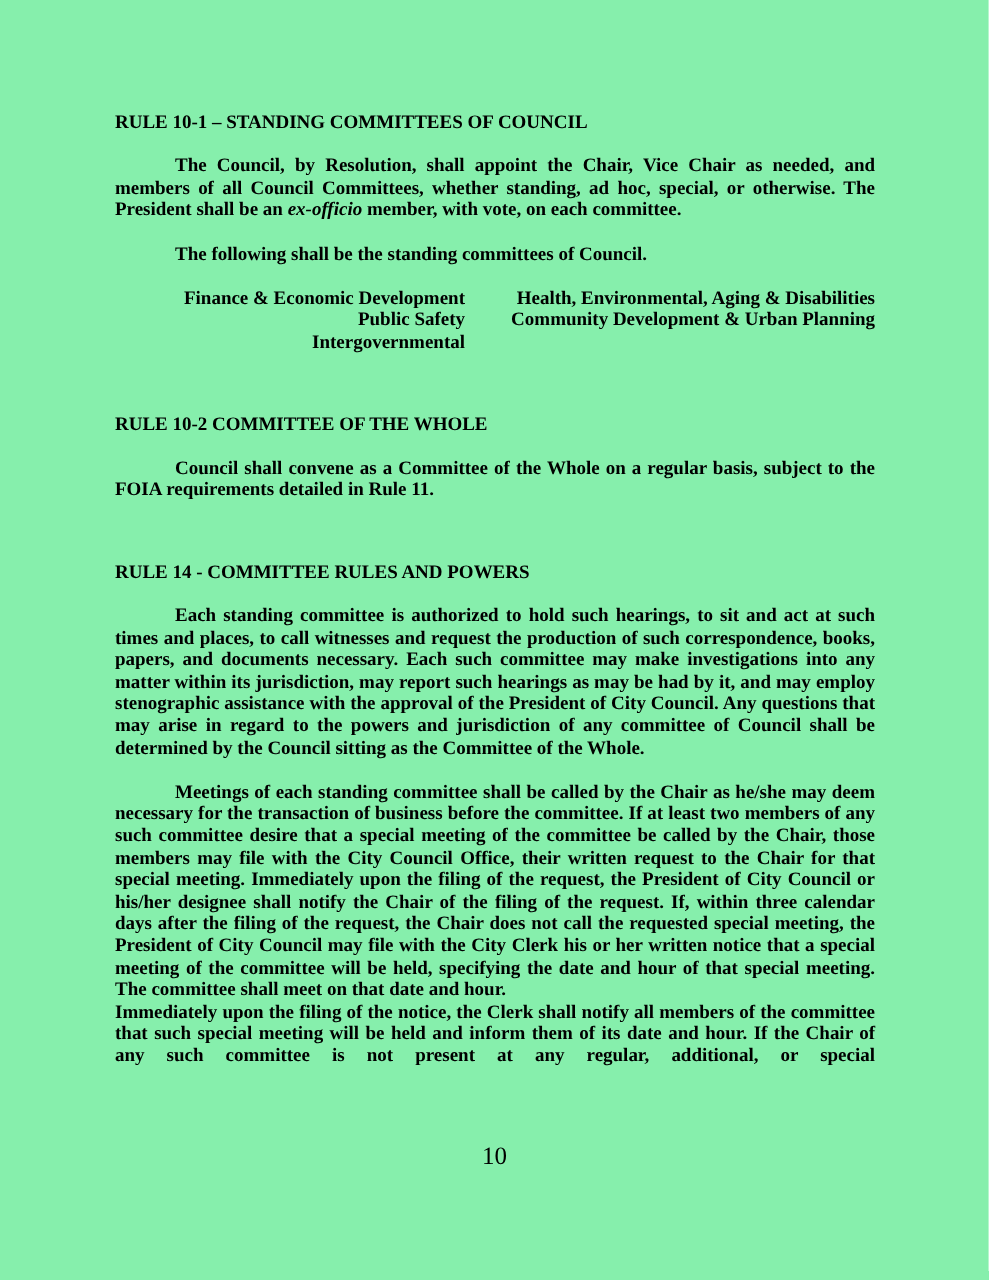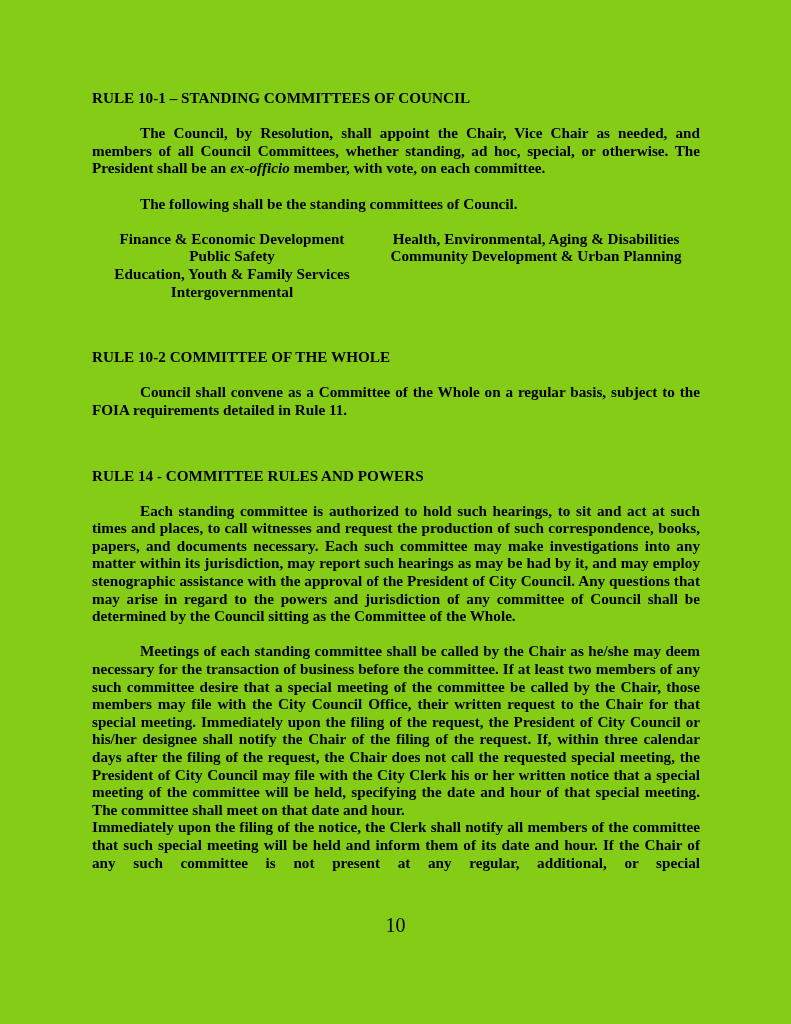--- a/index.html
+++ b/index.html
@@ -4,21 +4,21 @@
 <style>
   * { margin: 0; padding: 0; box-sizing: border-box; }
   html, body {
     background: #ffffff;
   }
   .page {
     position: relative;
     width: 791px;
     height: 1024px;
     margin: 0 auto;
-    background: #84cc16;
+    background: #86efac;
     color: #000000;
     font-family: "Liberation Serif", "DejaVu Serif", serif;
     font-weight: bold;
     font-size: 15.2px;
     line-height: 17.6px;
     padding: 89px 91px 0 92px;
     overflow: hidden;
   }
   .block { margin-top: 17.6px; }
   .block:first-child { margin-top: 0; }
@@ -26,21 +26,21 @@
   .para {
     text-align: justify;
     text-indent: 48px;
   }
   .para.no-indent { text-indent: 0; }
   .para.justify-last { text-align-last: justify; }
   .italic { font-style: italic; }
   .committee-list { display: flex; }
   .committee-col-left { width: 280px; flex: 0 0 280px; }
   .committee-col-right { flex: 1 1 auto; }
-  .committee-item { text-align: center; }
+  .committee-item { text-align: right; }
   .page-number {
     position: absolute;
     left: 0;
     right: 0;
     bottom: 89px;
     text-align: center;
     font-weight: normal;
     font-size: 20px;
     line-height: 17.6px;
   }
@@ -53,21 +53,20 @@
   <div class="block heading">RULE 10-1 – STANDING COMMITTEES OF COUNCIL</div>
 
   <p class="block para"><span>The Council, by Resolution, shall appoint the Chair, Vice Chair as needed, and members of all Council Committees, whether standing, ad hoc, special, or otherwise.  The President shall be an </span><span class="italic">ex-officio</span><span> member, with vote, on each committee.</span></p>
 
   <p class="block para">The following shall be the standing committees of Council.</p>
 
   <div class="block committee-list">
     <div class="committee-col-left">
       <div class="committee-item">Finance &amp; Economic Development</div>
       <div class="committee-item">Public Safety</div>
-      <div class="committee-item">Education, Youth &amp; Family Services</div>
       <div class="committee-item">Intergovernmental</div>
     </div>
     <div class="committee-col-right">
       <div class="committee-item">Health, Environmental, Aging &amp; Disabilities</div>
       <div class="committee-item">Community Development &amp; Urban Planning</div>
     </div>
   </div>
 
   <div class="block heading">RULE 10-2 COMMITTEE OF THE WHOLE</div>
 

